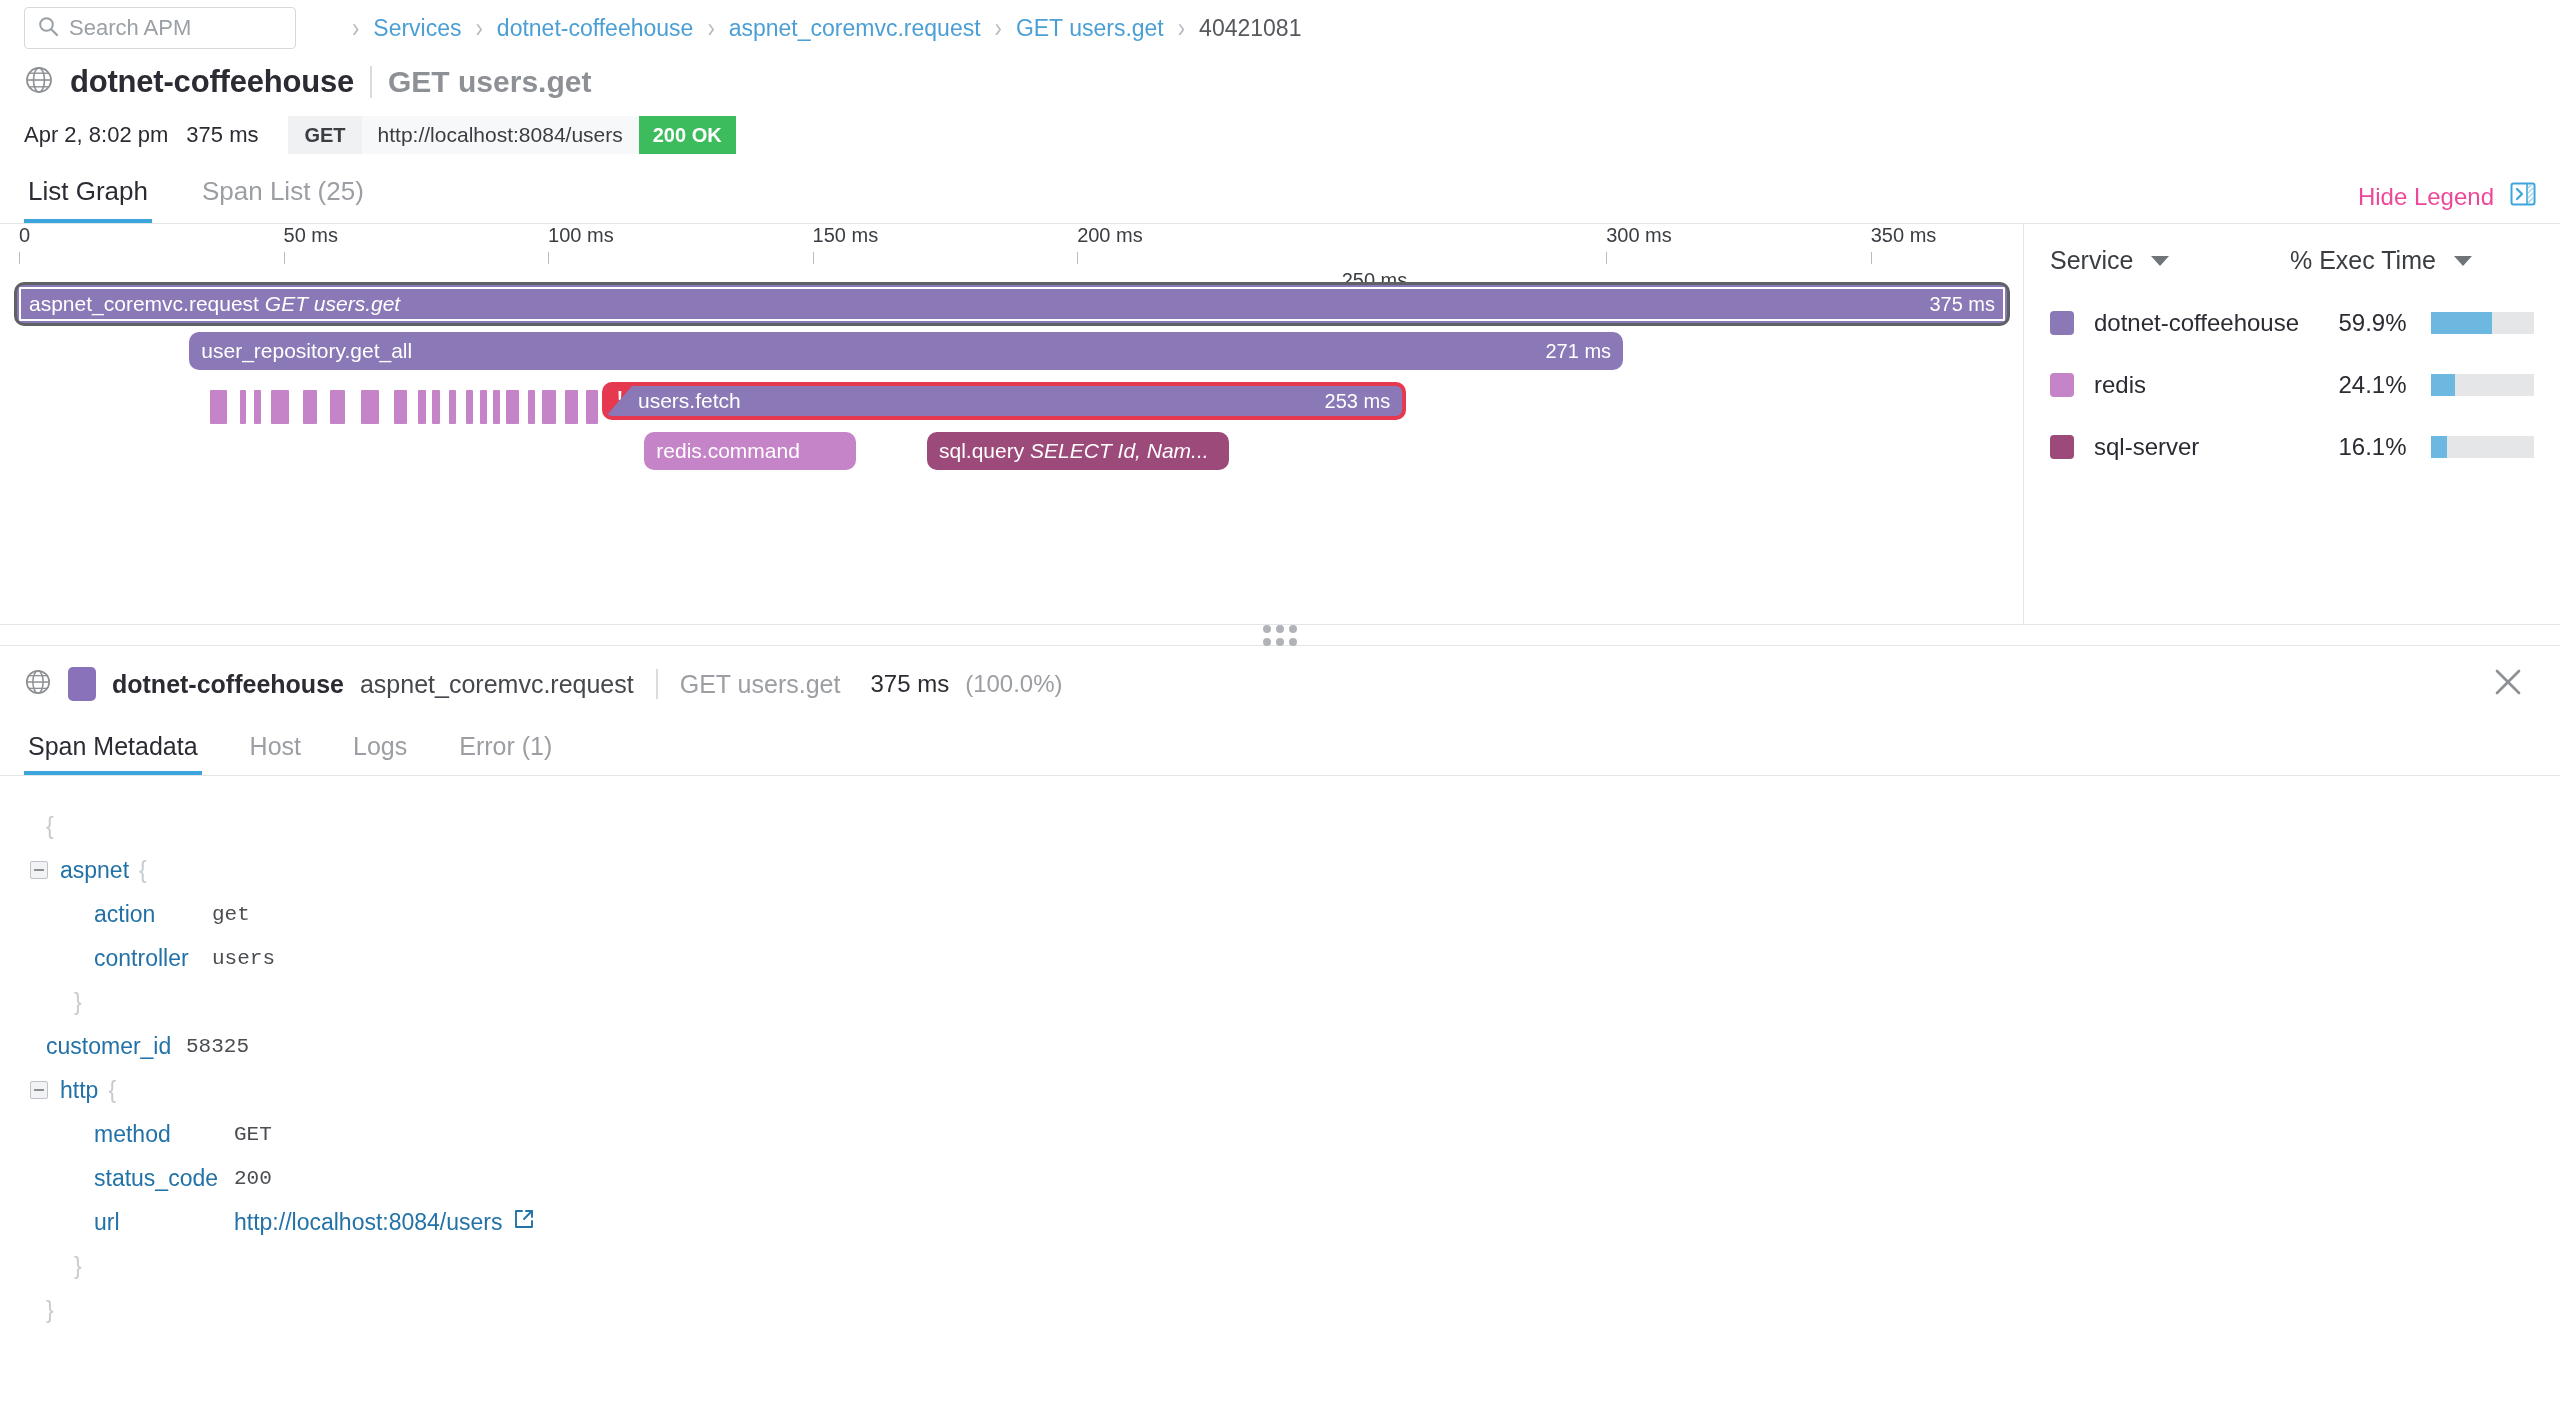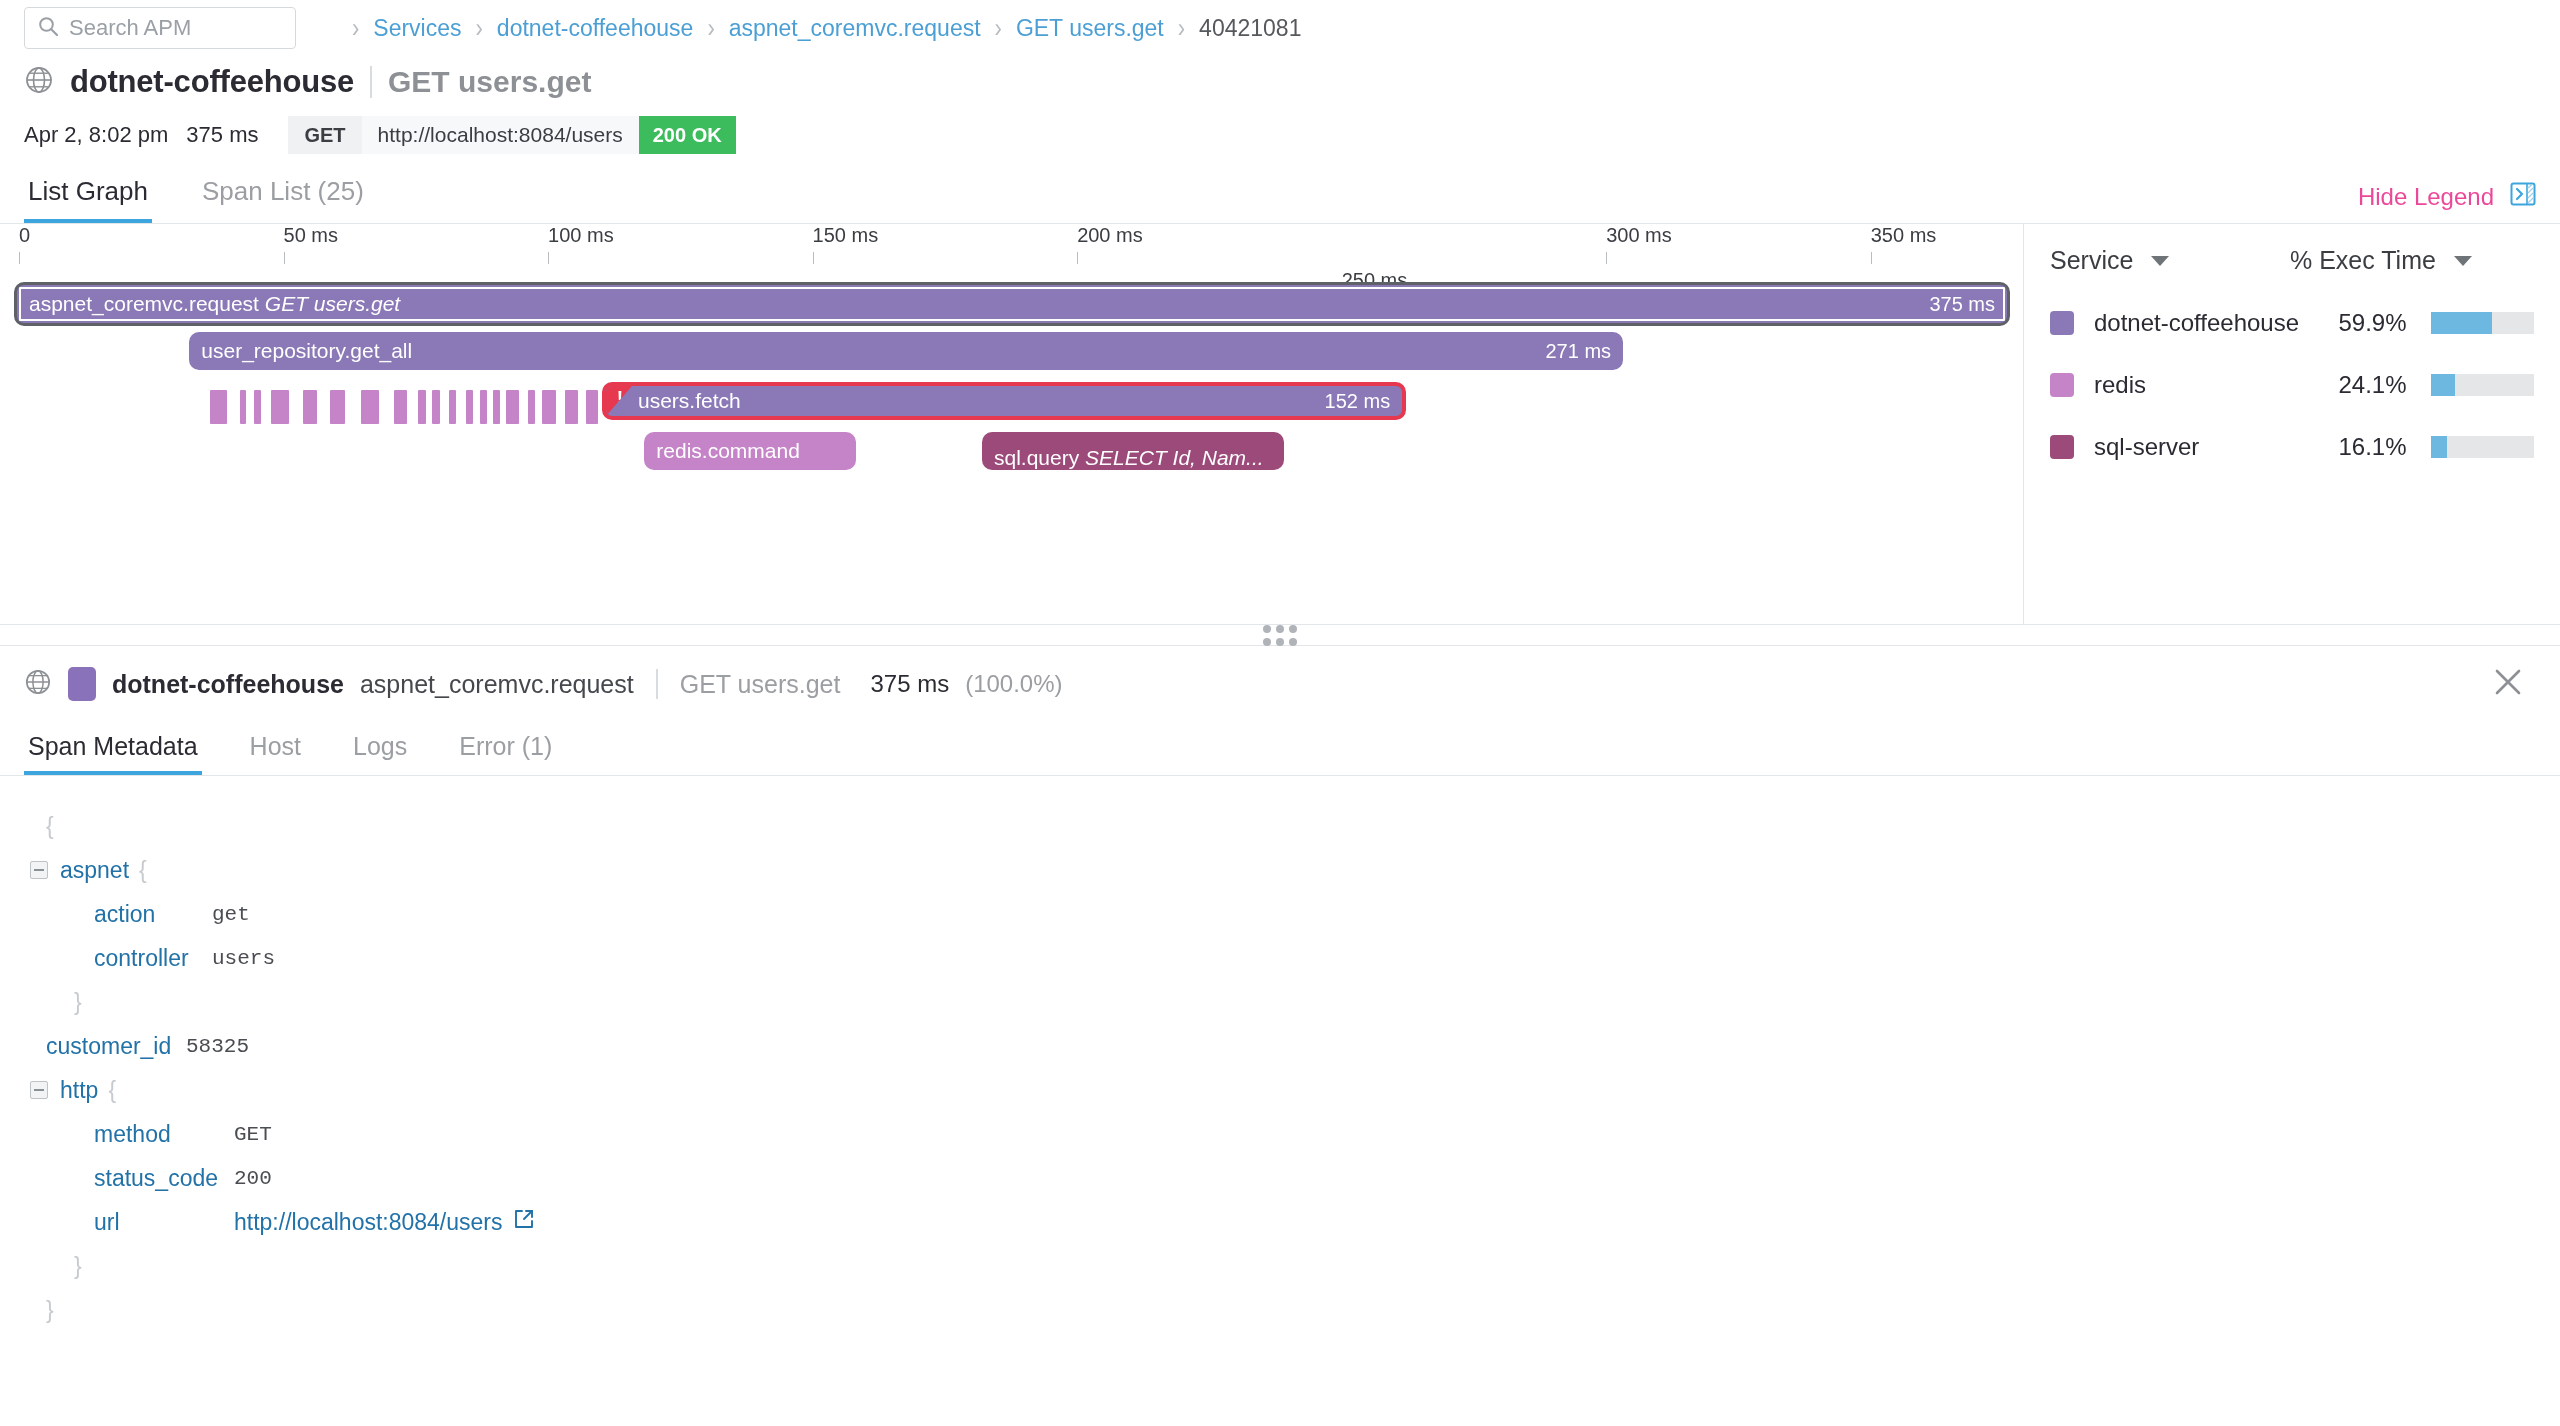--- a/index.html
+++ b/index.html
@@ -342,28 +342,28 @@
             <div class="microspan" style="left: 480.288px; width: 6.3488px; background: rgb(197, 131, 200);"></div>
             <div class="microspan" style="left: 492.986px; width: 6.87787px; background: rgb(197, 131, 200);"></div>
             <div class="microspan" style="left: 506.212px; width: 13.2267px; background: rgb(197, 131, 200);"></div>
             <div class="microspan" style="left: 527.904px; width: 6.87787px; background: rgb(197, 131, 200);"></div>
             <div class="microspan" style="left: 542.189px; width: 13.7557px; background: rgb(197, 131, 200);"></div>
             <div class="microspan" style="left: 564.939px; width: 12.6976px; background: rgb(197, 131, 200);"></div>
             <div class="microspan" style="left: 586.101px; width: 12.1685px; background: rgb(197, 131, 200);"></div>
             <div class="span err" style="left: 601.973px; width: 804.181px; background: rgb(138, 121, 182);">
               <span class="err-flag">!</span>
               <span class="lbl" style="padding-left: 32px;">users.fetch</span>
-              <span class="dur">152 ms</span>
+              <span class="dur">253 ms</span>
             </div>
           </div>
           <div class="row">
             <div class="span" style="left: 644.299px; width: 211.627px; background: rgb(197, 131, 200);">
               <span class="lbl">redis.command</span>
             </div>
-            <div class="span" style="left: 982px; width: 301.568px; background: rgb(156, 74, 121); align-items: flex-end;">
+            <div class="span" style="left: 927px; width: 301.568px; background: rgb(156, 74, 121);">
               <span class="lbl">sql.query<em> SELECT Id, Nam...</em></span>
             </div>
           </div>
         </div>
     </div>
 
     <div class="legend">
       <div class="legend-head">
         <span class="h1">
           <span>Service</span>

